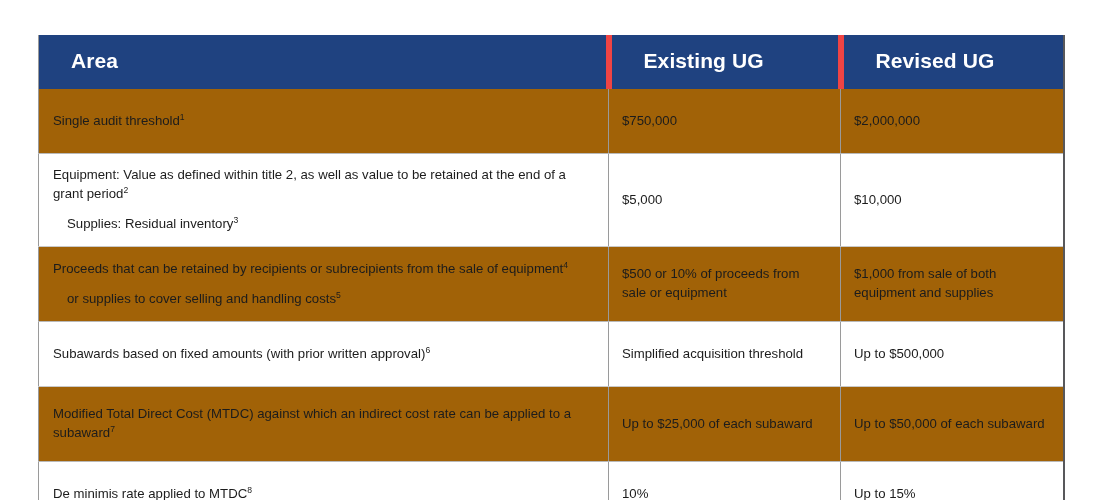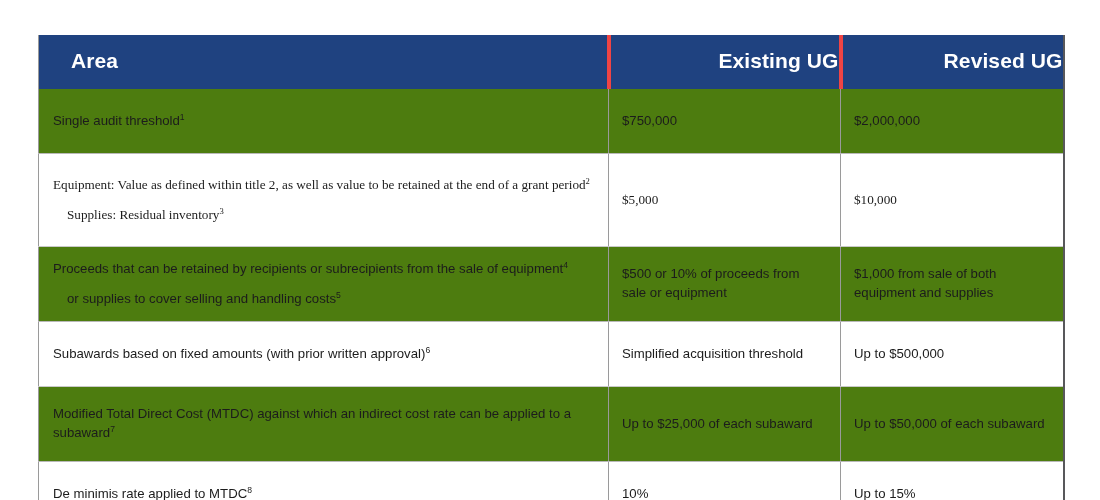--- a/index.html
+++ b/index.html
@@ -48,41 +48,40 @@
     font-size: 21px;
     font-weight: bold;
     text-align: left;
     letter-spacing: 0.1px;
     padding: 14px 0 16px 32px;
     vertical-align: middle;
     border: 0;
   }
   thead th.hdr-exist,
   thead th.hdr-revised {
-    border-left: 4px solid #ef4444;
-    text-align: right;
+    border-left: 6px solid #ef4444;
   }
 
   tbody td {
     font-size: 13.2px;
     line-height: 1.42;
     color: #1c1c1c;
     vertical-align: middle;
     padding: 11px 16px 11px 14px;
     border-top: 1px solid #b9b9b9;
     border-bottom: 1px solid #b9b9b9;
   }
   tbody td.c-exist,
   tbody td.c-revised {
     border-left: 1px solid #9a9a9a;
     padding-left: 13px;
     margin-left: 47px;
   }
 
-  tbody tr.shaded td { background: #4d7c0f; }
+  tbody tr.shaded td { background: #a16207; }
   tbody tr.plain  td { background: #ffffff; }
 
   tbody tr.plain td { border-top-color: #c9c9c9; border-bottom-color: #c9c9c9; }
 
   tbody tr:first-child td { border-top: 0; }
   tbody tr:last-child td  { border-bottom: 0; }
 
   td p {
     margin: 0;
   }
@@ -90,21 +89,21 @@
     margin-top: 11px;
     margin-left: 14px;
   }
 
   sup {
     font-size: 8.6px;
     line-height: 0;
     vertical-align: 0.62em;
   }
 
-  .r-tall td   { height: 70px; font-family: Liberation Serif, serif; }
+  .r-tall td   { height: 70px; }
   .r-short td  { height: 42px; }
   .r-mid td    { height: 52px; }
 </style>
 </head>
 <body>
 
 <div class="page">
   <div class="table-wrap">
     <table class="comparison">
       <colgroup>

